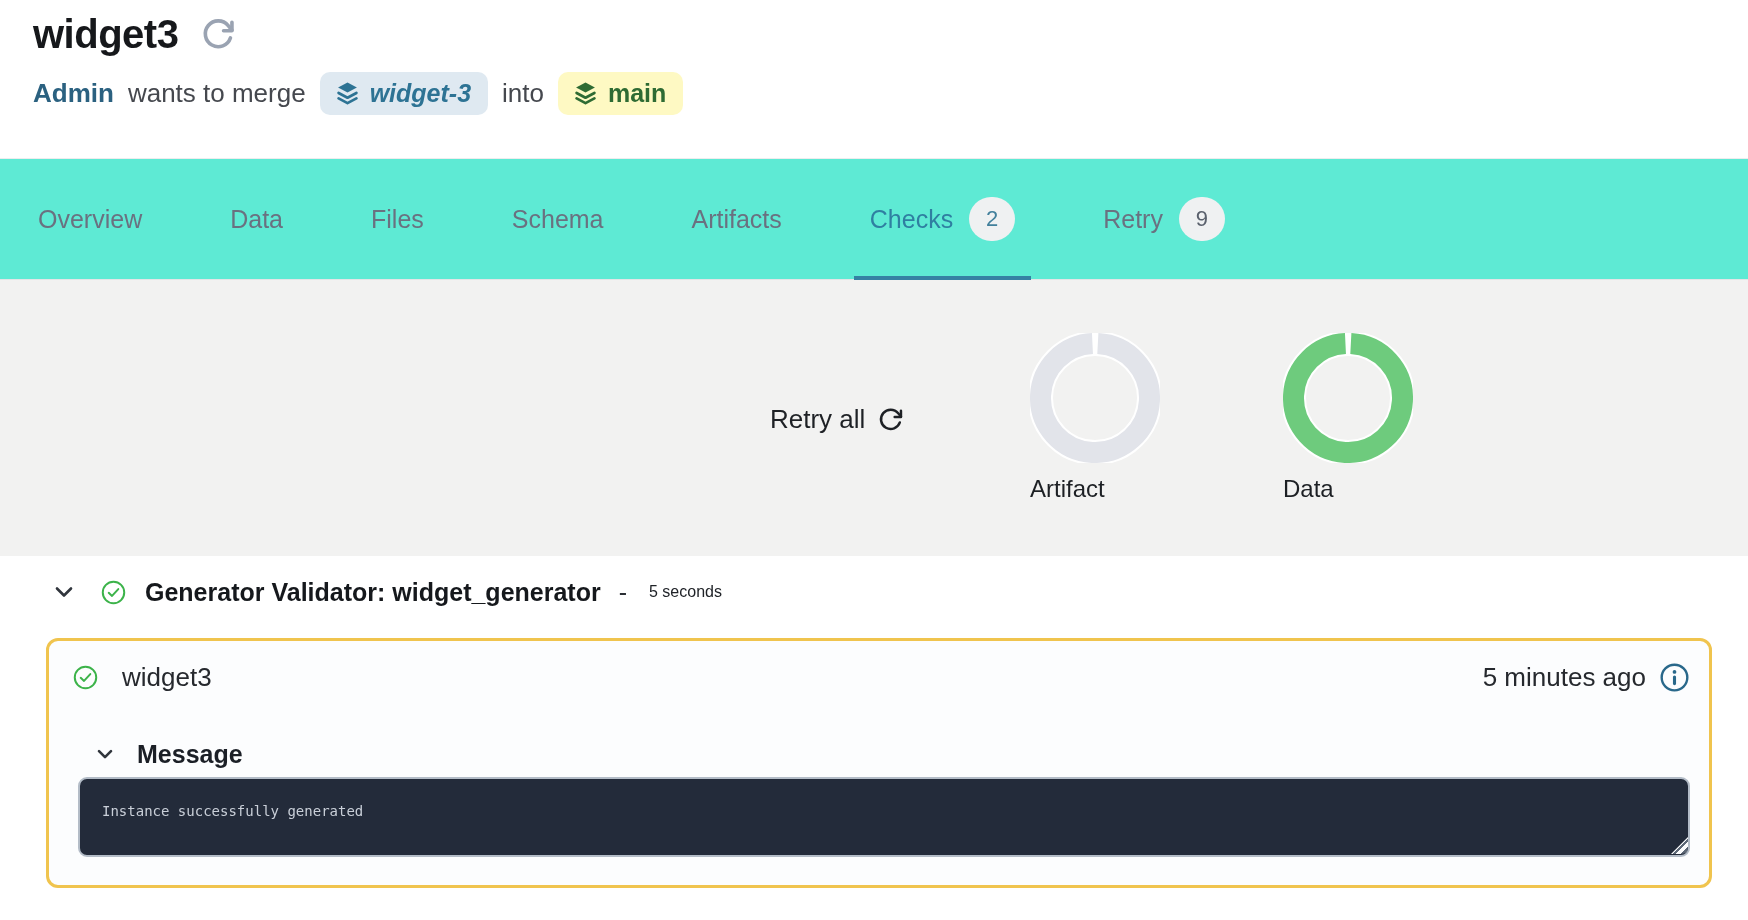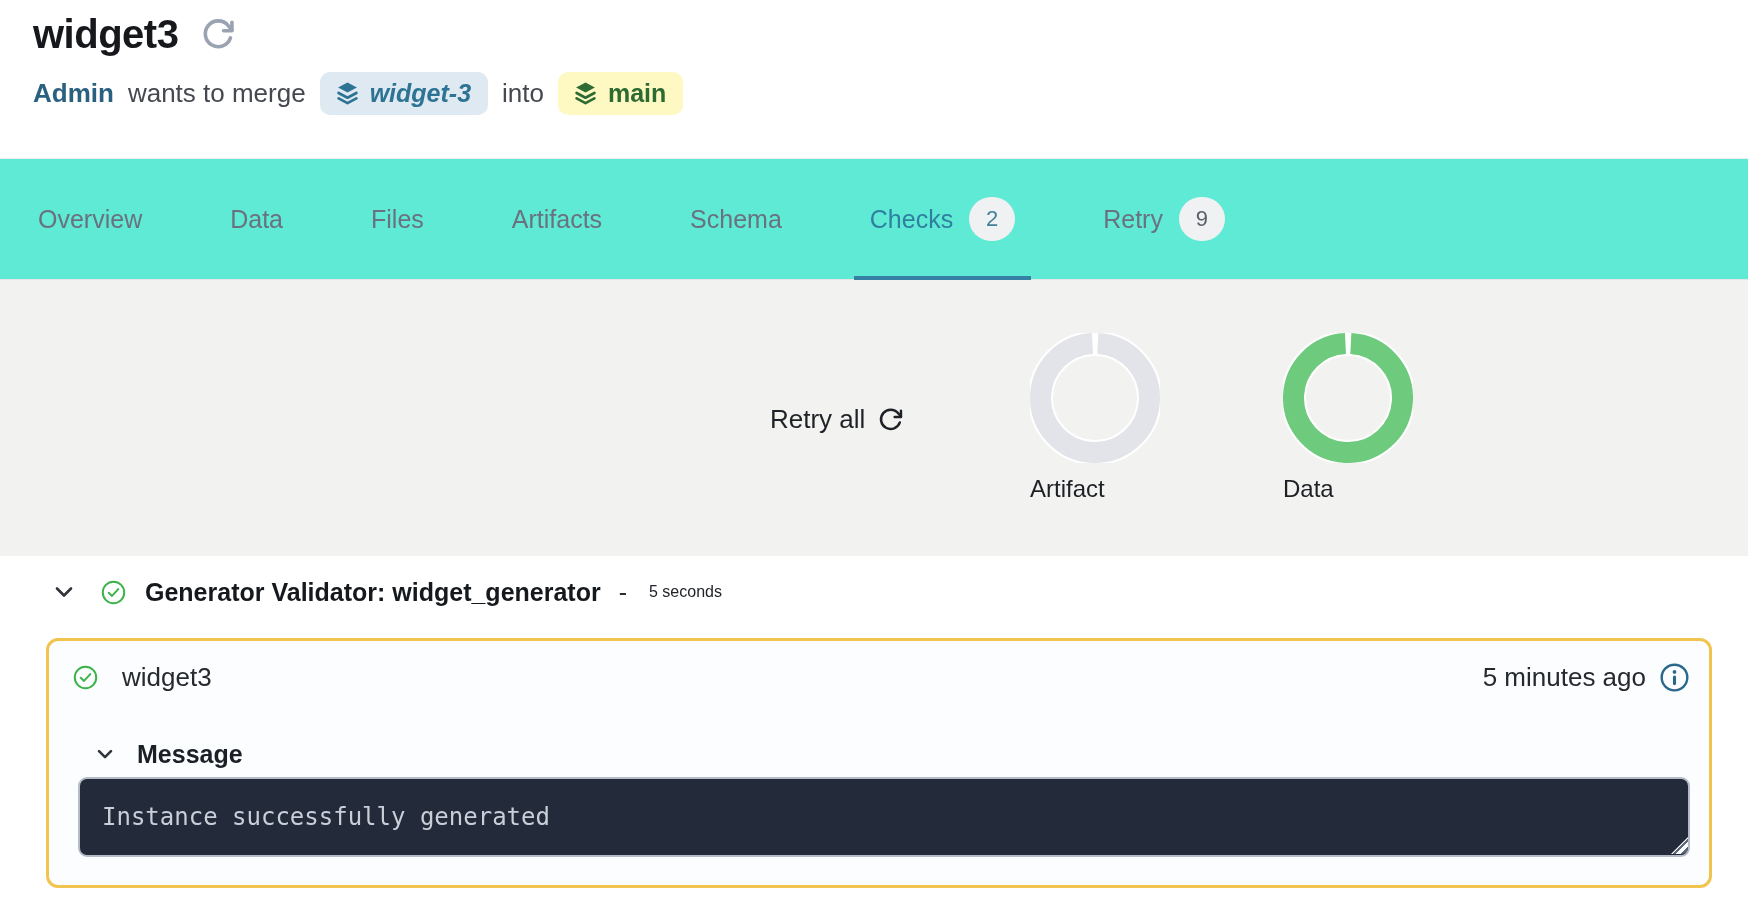--- a/index.html
+++ b/index.html
@@ -63,21 +63,21 @@
   .result-time { font-size:26px; color:#26292e; }
   .info-icon { display:flex; cursor:pointer; }
 
   .message-row { display:flex; align-items:center; gap:24px; margin:48px 0 0 24px; height:28px; }
   .message-chevron { display:flex; cursor:pointer; }
   .message-label { font-size:25px; font-weight:700; color:#1b1f26; }
 
   .terminal-wrap { position:relative; margin:9px 0 0 5px; width:1612px; height:80px; }
   .terminal { width:1612px; height:80px; resize:none; outline:none;
               background:#232b3a; color:#c9cfd8; border:2px solid #b3bcc7; border-radius:9px;
-              font-family:"DejaVu Sans Mono", monospace; font-size:24px;
+              font-family:"DejaVu Sans Mono", monospace; font-size:14px;
               padding:24px 20px 0 22px; white-space:pre; overflow:hidden; }
   .resize-grip { position:absolute; right:2px; bottom:3px; width:17px; height:17px;
                  background:repeating-linear-gradient(-45deg, rgba(0,0,0,0) 0 3px, #5d6877 3px 5.5px), #fbfcfd;
                  clip-path:polygon(100% 0, 100% 100%, 0 100%);
                  border-bottom-right-radius:7px; cursor:nwse-resize; }
 </style>
 </head>
 <body>
 
 <div class="header">
@@ -119,24 +119,24 @@
   <div class="tab">
       <span>Overview</span>
     </div>
   <div class="tab">
       <span>Data</span>
     </div>
   <div class="tab">
       <span>Files</span>
     </div>
   <div class="tab">
+      <span>Schema</span>
+    </div>
+  <div class="tab">
       <span>Artifacts</span>
-    </div>
-  <div class="tab">
-      <span>Schema</span>
     </div>
   <div class="tab active">
     <span>Checks</span>
     <span class="tab-badge">2</span>
   </div>
   <div class="tab">
     <span>Retry</span>
     <span class="tab-badge">9</span>
   </div>
 </div>

